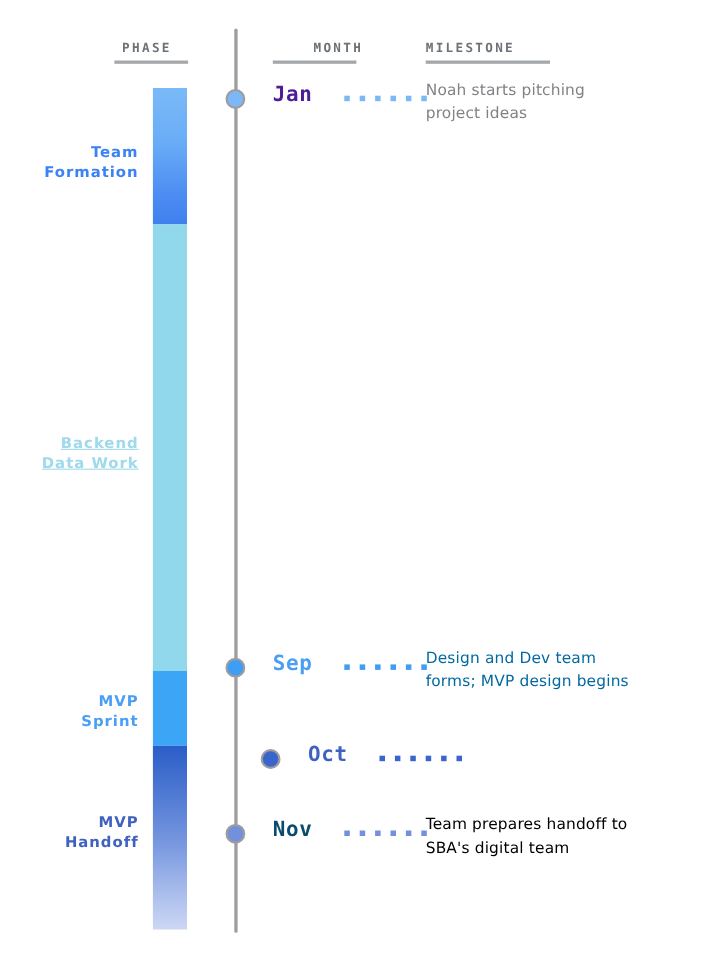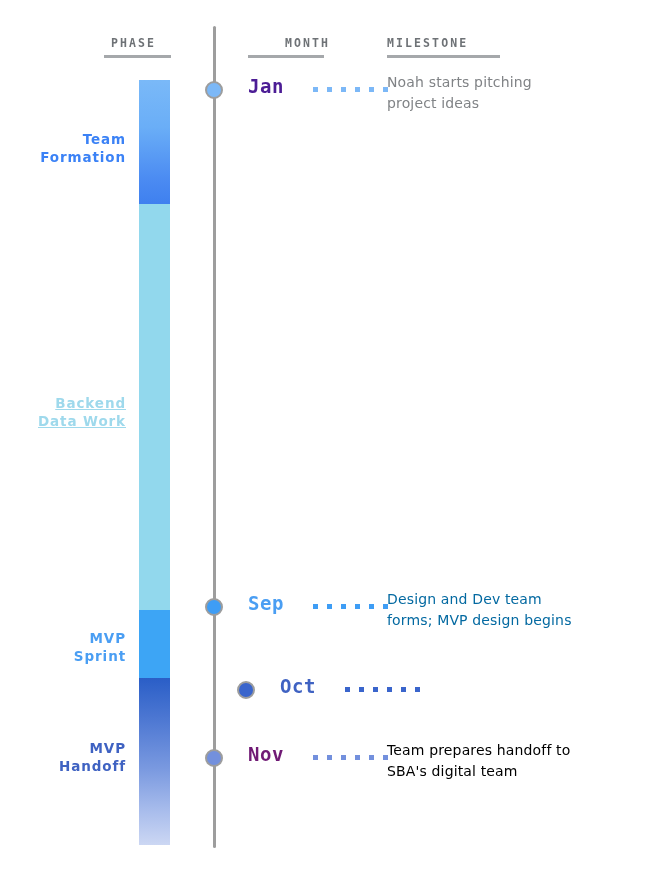--- a/index.html
+++ b/index.html
@@ -229,21 +229,21 @@
         <i style="background: rgb(58, 101, 204);"></i>
         <i style="background: rgb(58, 101, 204);"></i>
         <i style="background: rgb(58, 101, 204);"></i>
         <i style="background: rgb(58, 101, 204);"></i>
         <i style="background: rgb(58, 101, 204);"></i>
     </div>
   </div>
 
   <div class="milestone-row" id="milestone-row-4">
     <div class="node-dot" style="background: rgb(115, 144, 221); border-color: rgb(157, 157, 157);"></div>
-    <div class="month-label" style="color: #701a75;">Nov</div>
+    <div class="month-label" style="color: #0c4a6e;">Nov</div>
     <div class="dot-connector">
       <i style="background: rgb(115, 144, 221);"></i>
         <i style="background: rgb(115, 144, 221);"></i>
         <i style="background: rgb(115, 144, 221);"></i>
         <i style="background: rgb(115, 144, 221);"></i>
         <i style="background: rgb(115, 144, 221);"></i>
         <i style="background: rgb(115, 144, 221);"></i>
     </div>
     <div class="milestone-text" style="color: #000000;">Team prepares handoff to
 SBA's digital team</div>

